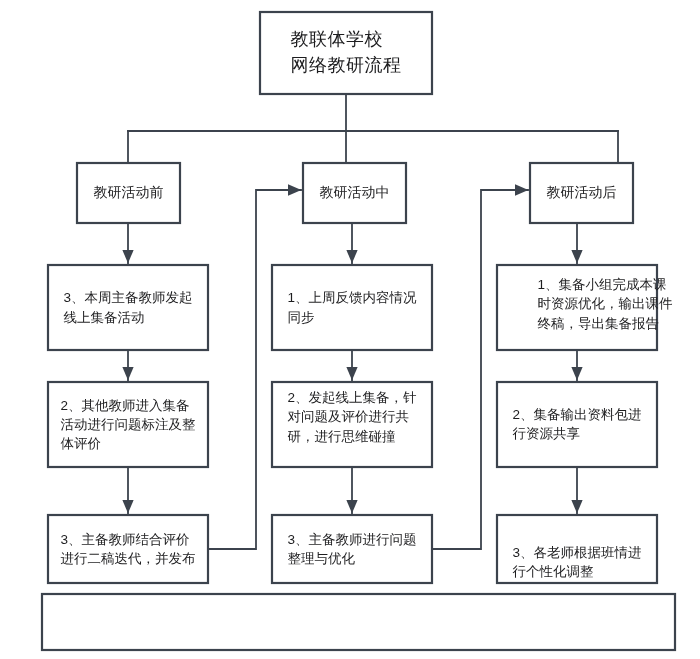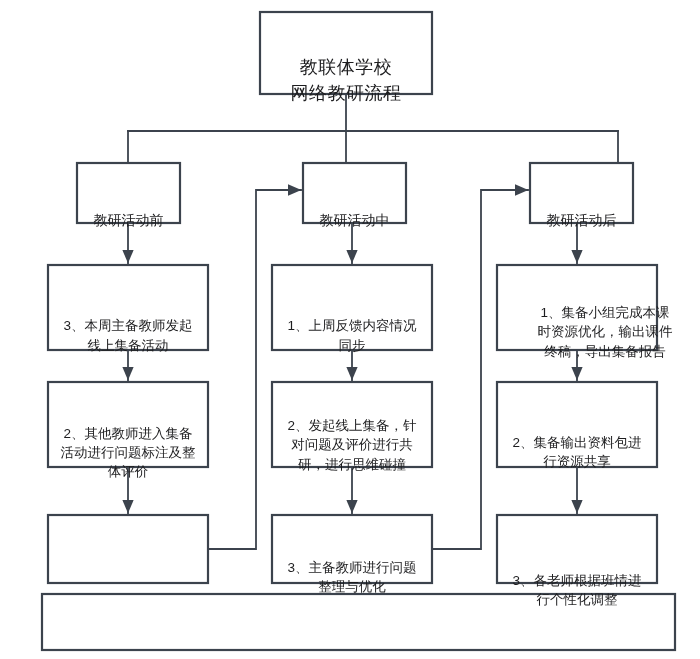--- a/index.html
+++ b/index.html
@@ -35,28 +35,27 @@
     stroke-width: 1.8;
     fill: none;
     stroke-linecap: square;
     stroke-linejoin: miter;
   }
   .node-text {
     position: absolute;
     display: flex;
     align-items: center;
     justify-content: center;
-    text-align: center;
+    text-align: left;
     color: #1d1d1f;
     font-family: "Liberation Sans", "DejaVu Sans", sans-serif;
     line-height: 1.42;
     white-space: pre-line;
     box-sizing: border-box;
     pointer-events: none;
-    margin-top: 28px;
   }
   .title-text {
     font-size: 18px;
     letter-spacing: 0.5px;
   }
   .category-text {
     font-size: 14px;
   }
   .step-text {
     font-size: 13.5px;
@@ -127,20 +126,22 @@
 
   <div class="node-text category-text" style="left:303px; top:163px; width:103px; height:60px;">教研活动中</div>
   <div class="node-text category-text" style="left:77px; top:163px; width:103px; height:60px;">教研活动前</div>
   <div class="node-text category-text" style="left:530px; top:163px; width:103px; height:60px;">教研活动后</div>
 
   <div class="node-text step-text" style="left:48px; top:265px; width:160px; height:85px;">3、本周主备教师发起
 线上集备活动</div>
   <div class="node-text step-text" style="left:48px; top:382px; width:160px; height:85px;">2、其他教师进入集备
 活动进行问题标注及整
 体评价</div>
+  <div class="node-text step-text" style="left:48px; top:515px; width:160px; height:68px;">3、主备教师结合评价
+进行二稿迭代，并发布</div>
 
   <div class="node-text step-text" style="left:272px; top:265px; width:160px; height:85px;">1、上周反馈内容情况
 同步</div>
   <div class="node-text step-text" style="left:272px; top:382px; width:160px; height:70px;">2、发起线上集备，针
 对问题及评价进行共
 研，进行思维碰撞</div>
   <div class="node-text step-text" style="left:272px; top:515px; width:160px; height:68px;">3、主备教师进行问题
 整理与优化</div>
 
   <div class="node-text step-text" style="left:525px; top:265px; width:160px; height:78px;">1、集备小组完成本课

